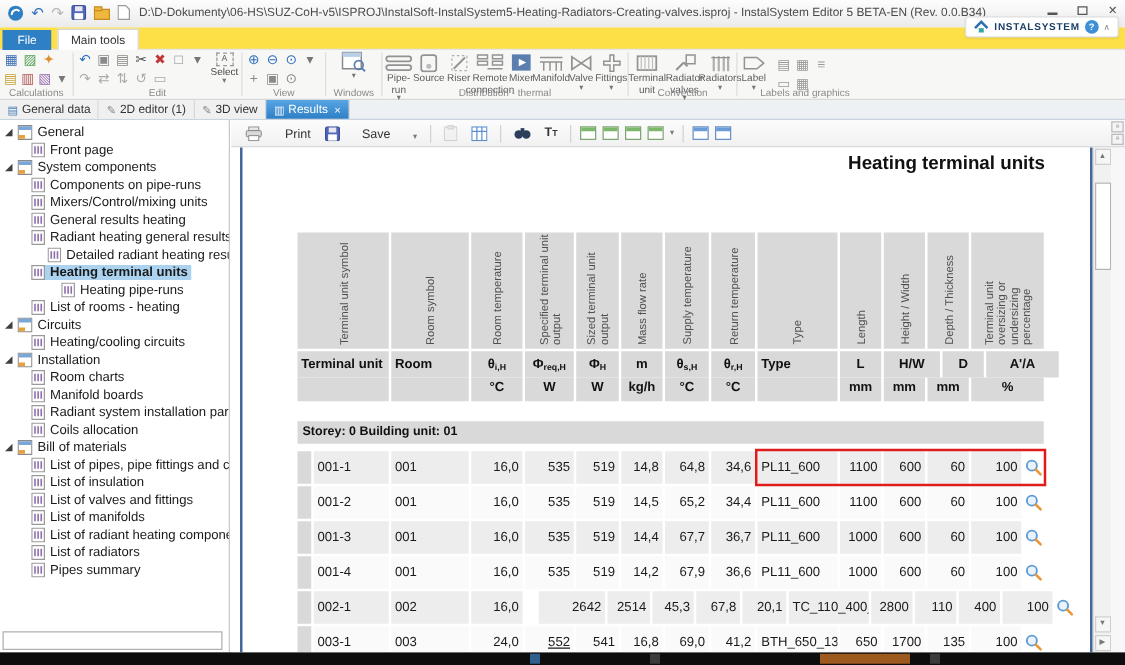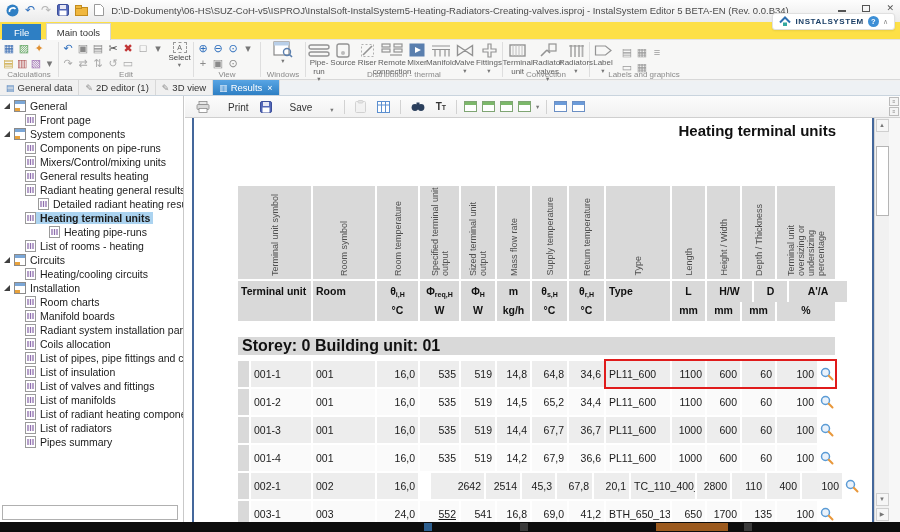--- a/index.html
+++ b/index.html
@@ -83,21 +83,21 @@
 .rtable{margin-top:46px}
 .trow{display:flex}
 .hcell{background:var(--header-gray,#d9d9d9);margin-right:2px;flex:0 0 auto;overflow:hidden}
 .rot-row{margin-bottom:2px}
 .rot-cell{height:93px;display:flex;align-items:flex-end;justify-content:center;padding-bottom:3px}
 .rot-text{writing-mode:vertical-rl;transform:rotate(180deg);font-size:9px;line-height:10px;color:#4f4f4f;max-height:89px}
 .sym-cell{height:21px;line-height:21px;font-size:10.5px;font-weight:bold;color:#111;text-align:center;white-space:nowrap}
 .sym-cell sub{font-size:7px;vertical-align:-2px}
 .unit-cell{height:19px;line-height:16px;font-size:10.5px;font-weight:bold;color:#111;text-align:center}
 .al{text-align:left;padding-left:3px}
-.group-row{height:18px;line-height:18px;background:var(--header-gray,#d9d9d9);font-size:16px;font-weight:bold;
+.group-row{height:18px;line-height:18px;background:var(--header-gray,#d9d9d9);font-size:10px;font-weight:bold;
   color:#111;padding-left:4px;margin:16px 0 6px 0}
 .drow{margin-bottom:2px;position:relative}
 .dcell{height:26px;line-height:26px;font-size:10.5px;color:#1a1a1a;margin-right:2px;flex:0 0 auto;
   white-space:nowrap;overflow:hidden}
 .drow.odd .dcell{background:#ededed}
 .drow.even .dcell{background:#fafafa}
 .dcell.stub{background:#d9d9d9 !important}
 .dcell.num{text-align:right;padding-right:3px}
 .dcell.txt{text-align:left;padding-left:3px}
 .dcell.mag{background:transparent !important;margin-right:0;display:flex;align-items:center;justify-content:center}
@@ -617,20 +617,31 @@
         <div class="tree-item">
           <span style="display: inline-flex; align-items: center;">
             <span class="nico">
               <svg width="11" height="12">
                 <rect x="0.5" y="0.5" width="10" height="11" fill="#fff" stroke="#9a9a9a"></rect>
                 <path d="M3 3 v6 M5.5 3 v6 M8 3 v6" stroke="#8f6fae" stroke-width="1.3"></path>
               </svg>
             </span>
             <span>Coils allocation</span>
           </span>
+        </div>
+        <div class="tree-section">
+          <span class="tri"></span>
+          <span class="nico">
+            <svg width="12" height="12">
+              <rect x="0.5" y="0.5" width="11" height="11" fill="#fff" stroke="#8a8a8a"></rect>
+              <rect x="1" y="1" width="10" height="3" fill="#7ba7d7"></rect>
+              <rect x="1" y="8" width="5" height="3" fill="#e8a23c"></rect>
+            </svg>
+          </span>
+          <span>Bill of materials</span>
         </div>
         <div class="tree-item">
           <span style="display: inline-flex; align-items: center;">
             <span class="nico">
               <svg width="11" height="12">
                 <rect x="0.5" y="0.5" width="10" height="11" fill="#fff" stroke="#9a9a9a"></rect>
                 <path d="M3 3 v6 M5.5 3 v6 M8 3 v6" stroke="#8f6fae" stroke-width="1.3"></path>
               </svg>
             </span>
             <span>List of pipes, pipe fittings and couplings</span>

